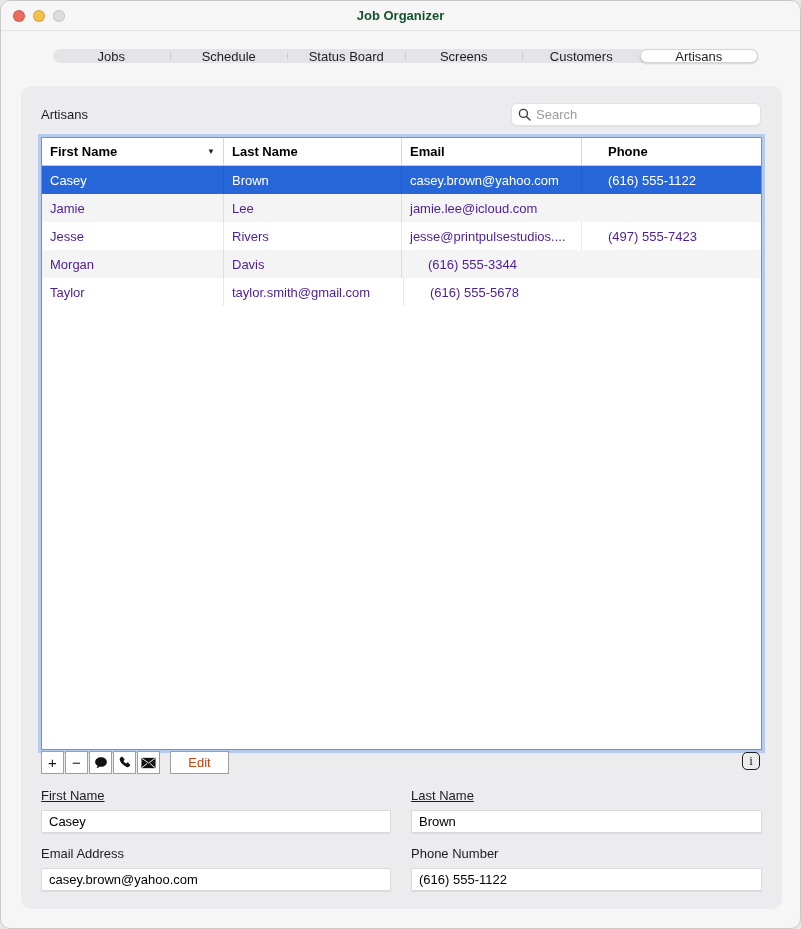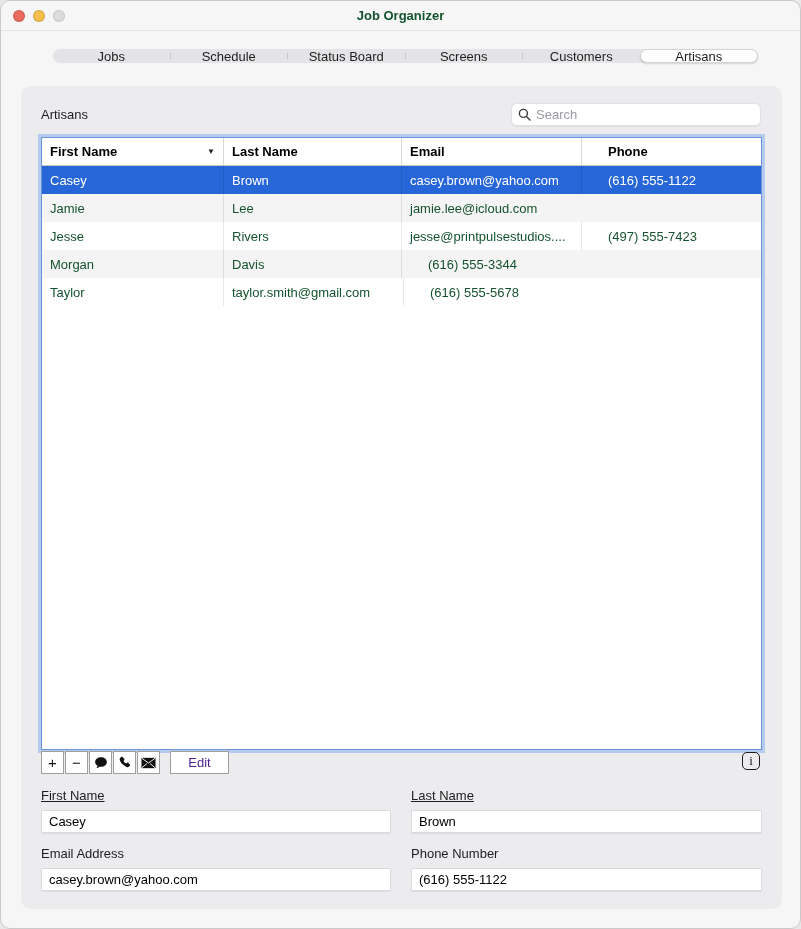--- a/index.html
+++ b/index.html
@@ -71,21 +71,21 @@
   .thead { display: flex; height: 28px; background: #ffffff; border-bottom: 1px solid #c9c9c9; flex: 0 0 auto; }
   .th {
     display: flex; align-items: center; padding: 0 8px;
     font-size: 13px; font-weight: bold; color: #000;
     border-right: 1px solid #d8d8d8;
   }
   .th:last-child { border-right: none; }
   .th .sort { margin-left: auto; font-size: 8px; color: #1d1d1f; padding-left: 4px; }
   .col-first { width: 182px; } .col-last { width: 178px; }
   .col-email { width: 180px; } .col-phone { flex: 1; margin-left: 18px; }
-  .trow { display: flex; height: 28px; flex: 0 0 auto; font-size: 13px; color: #14532d; }
+  .trow { display: flex; height: 28px; flex: 0 0 auto; font-size: 13px; color: #4c1d95; }
   .trow.alt { background: #f4f4f5; }
   .trow.selected { background: #2766d9; color: #ffffff; }
   .td {
     display: flex; align-items: center; padding: 0 8px;
     border-right: 1px solid rgba(0,0,0,0.09);
     white-space: nowrap; overflow: hidden;
   }
   .td:last-child { border-right: none; }
 
   
@@ -94,21 +94,21 @@
     width: 23px; height: 23px; margin-right: 1px;
     background: #ffffff; border: 1px solid #9f9f9f;
     display: flex; align-items: center; justify-content: center;
     font-size: 15px; color: #111; cursor: default;
     font-family: "Liberation Sans", sans-serif;
   }
   .editbtn {
     height: 23px; width: 59px; margin-left: 9px;
     background: #ffffff; border: 1px solid #9f9f9f;
     display: flex; align-items: center; justify-content: center;
-    font-size: 13px; color: #4c1d95;
+    font-size: 13px; color: #c2410c;
   }
   .infobtn {
     position: absolute; right: 22px; top: 666px; width: 18px; height: 18px;
     border: 1.5px solid #1c1c1c; border-radius: 5px;
     display: flex; align-items: center; justify-content: center;
     font-family: "Liberation Serif", serif; font-size: 13px; color: #1c1c1c;
     background: transparent;
   }
 
   

